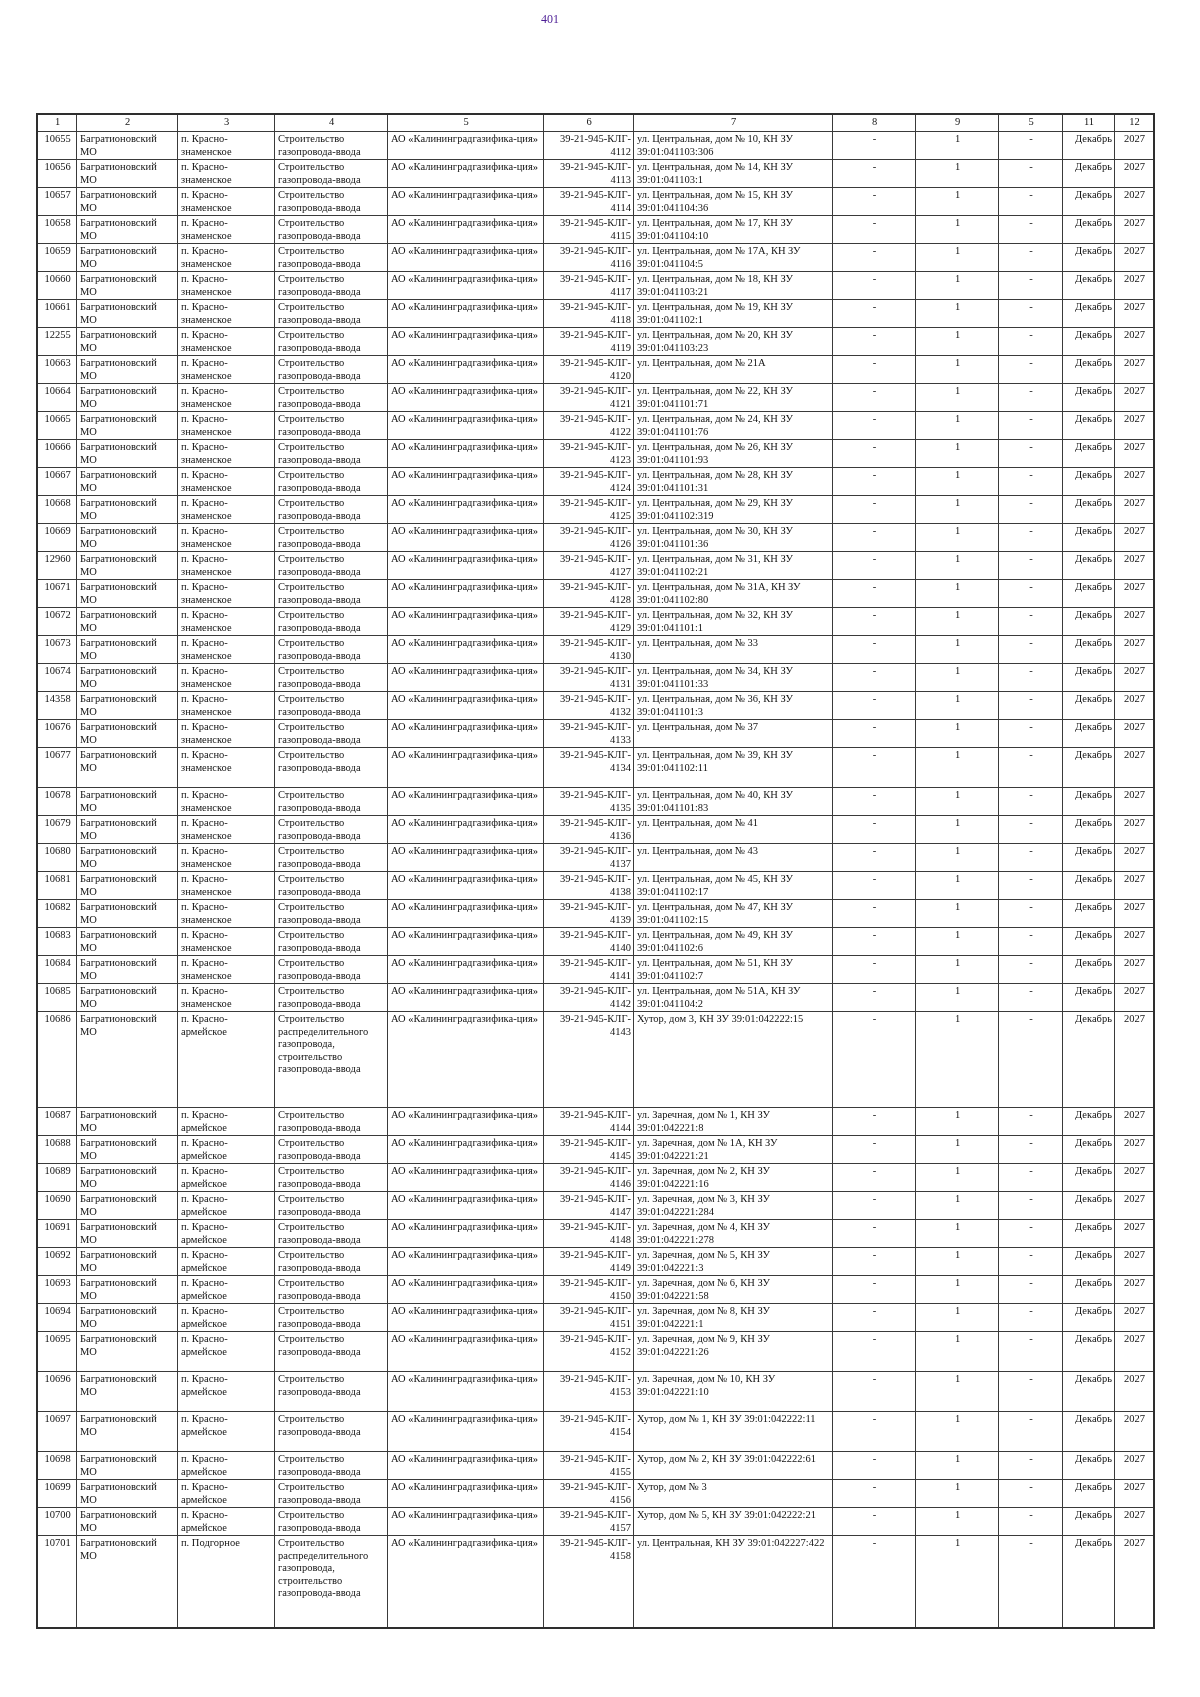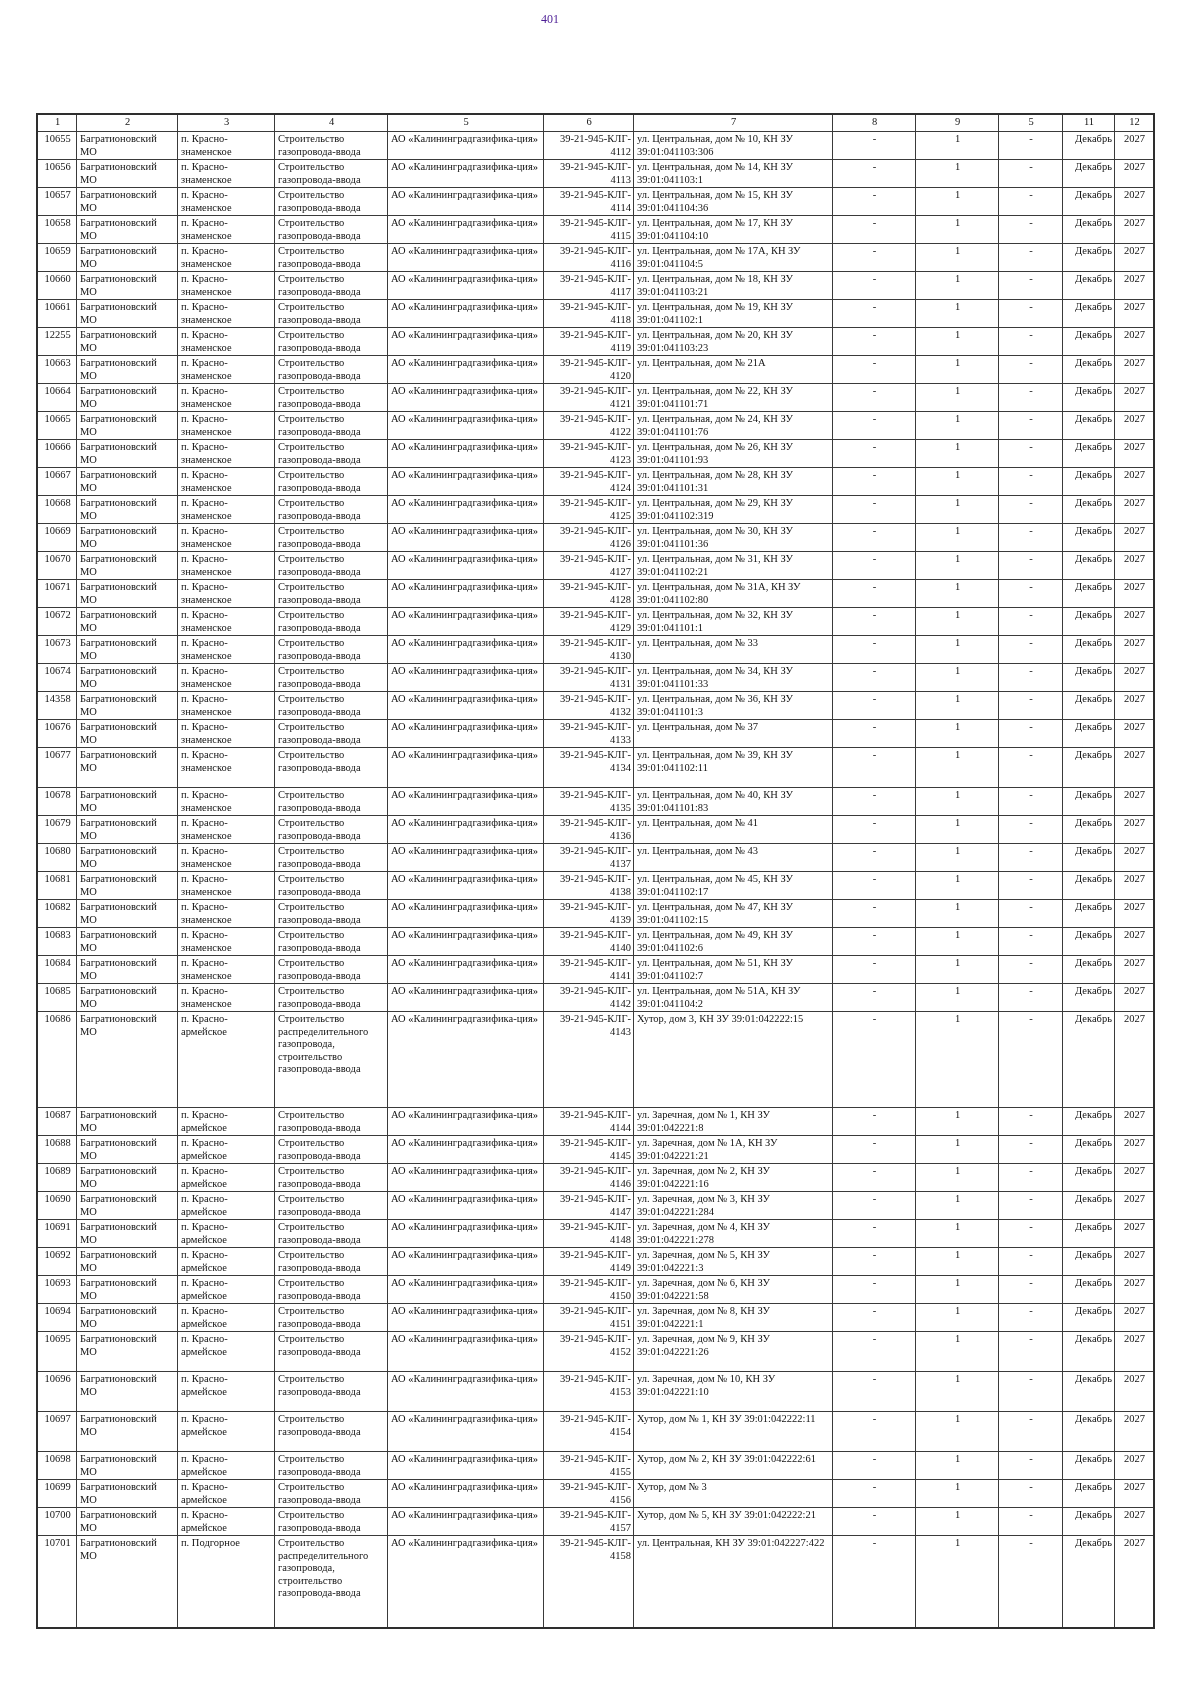--- a/index.html
+++ b/index.html
@@ -294,21 +294,21 @@
     <td class="c6">39-21-945-КЛГ-
 4126</td>
     <td class="c7">ул. Центральная, дом № 30, КН ЗУ 39:01:041101:36</td>
     <td class="c8">-</td>
     <td class="c9">1</td>
     <td class="c10">-</td>
     <td class="c11">Декабрь</td>
     <td class="c12">2027</td>
   </tr>
         <tr data-id="10670">
-    <td class="c1">10670</td>
+    <td class="c1">12960</td>
     <td class="c2">Багратионовский МО</td>
     <td class="c3">п. Красно-знаменское</td>
     <td class="c4">Строительство газопровода-ввода</td>
     <td class="c5">АО «Калининградгазифика-ция»</td>
     <td class="c6">39-21-945-КЛГ-
 4127</td>
     <td class="c7">ул. Центральная, дом № 31, КН ЗУ 39:01:041102:21</td>
     <td class="c8">-</td>
     <td class="c9">1</td>
     <td class="c10">-</td>

